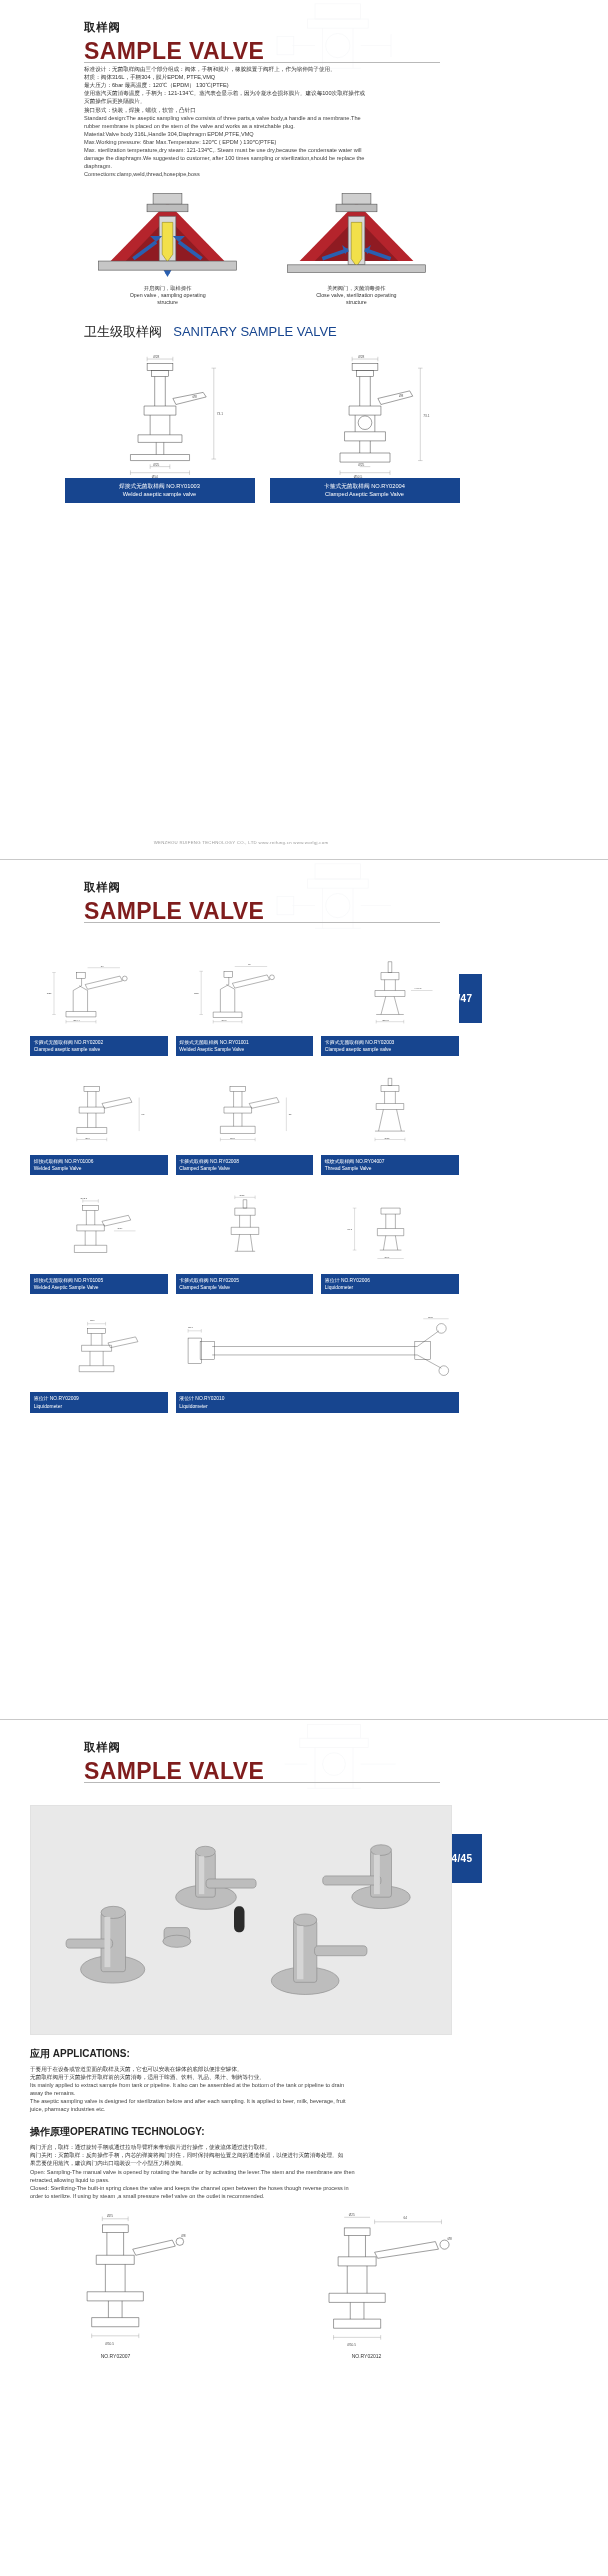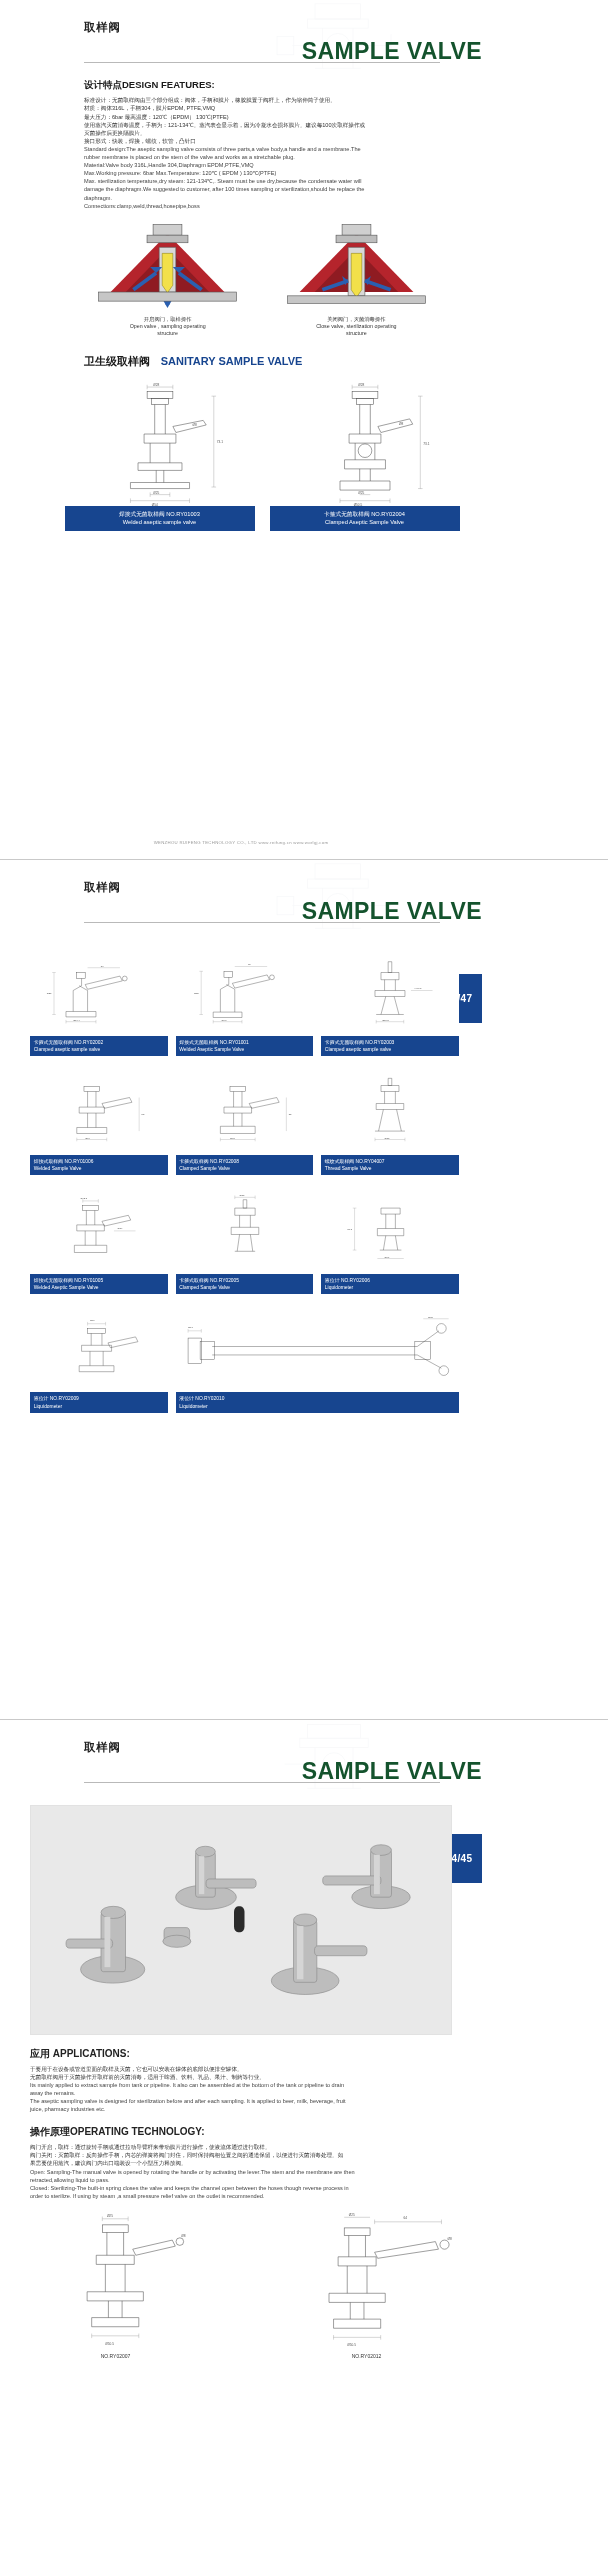--- a/index.html
+++ b/index.html
@@ -6,39 +6,39 @@
   body{width:608px;font-family:"Liberation Sans",sans-serif;color:#222;}
   .page{position:relative;width:482px;background:#ffffff;overflow:hidden;}
   .p1{height:859px;}
   .p2{height:859px;}
   .p3{height:858px;}
   .sep{height:0;border-top:0.8px solid #c9c9c9;}
 
   
   .hdr{position:relative;padding:20px 0 0 84px;}
   .hdr .cn{font-size:11.4px;font-weight:bold;color:#222;letter-spacing:0.8px;}
-  .hdr .en{font-size:23px;font-weight:bold;color:#14532d;letter-spacing:0.4px;margin-top:3px;text-align:right;}
+  .hdr .en{font-size:23px;font-weight:bold;color:#7f1d1d;letter-spacing:0.4px;margin-top:3px;}
   .hdr .rule{position:absolute;left:84px;right:42px;top:62px;border-top:0.8px solid #b9b9b9;}
 
   
   .wm{position:absolute;right:53px;top:0;width:228px;height:76px;opacity:.25;}
 
   .body{padding:0 42px 0 84px;}
   h3.sec{font-size:9.5px;font-weight:bold;color:#1b1b1b;margin:13.7px 0 4.6px;}
   .txt{font-size:5.6px;line-height:1.45;color:#333;}
   .txt .ln{display:block;}
   .txt .en{color:#444;}
 
   
   .figs{position:relative;margin:10.6px 0 0 0;display:flex;gap:13.7px;justify-content:center;}
   .figbox{width:175px;}
   .figimg{height:91px;position:relative;background:#fff;}
   .figcap{margin-top:4.6px;text-align:center;font-size:5.3px;line-height:1.35;color:#333;}
 
-  h4.sub{font-size:11px;font-weight:bold;color:#1b1b1b;margin:16.7px 0 0;}
+  h4.sub{font-size:13px;font-weight:normal;color:#1b1b1b;margin:16.7px 0 0;}
   h4.sub span.en{color:#17458f;margin-left:7.6px;}
 
   .prodrow{display:flex;gap:15px;margin-top:12px;justify-content:center;}
   .prod{width:190px;}
   .proddraw{height:125px;position:relative;}
   .prodbar{background:#17458f;color:#fff;text-align:center;font-size:5.7px;line-height:1.5;padding:3.8px 1.5px;}
   .prodbar .cn{display:block;}
   .prodbar .en{display:block;}
 
   .footer{position:absolute;left:0;right:0;bottom:13.7px;text-align:center;font-size:4.3px;color:#999;letter-spacing:0.3px;}
@@ -83,21 +83,20 @@
     </g>
   </svg>
 
   <div class="hdr">
     <div class="cn">取样阀</div>
     <div class="en">SAMPLE VALVE</div>
     <div class="rule"></div>
   </div>
 
   <div class="body">
-    <h3 class="sec">设计特点DESIGN FEATURES:</h3>
     <div class="txt">
       <span class="ln">标准设计：无菌取样阀由三个部分组成：阀体，手柄和膜片，橡胶膜置于阀杆上，作为缩伸筒子使用。</span>
       <span class="ln">材质：阀体316L，手柄304，膜片EPDM, PTFE,VMQ</span>
       <span class="ln">最大压力：6bar  最高温度：120℃（EPDM） 130℃(PTFE)</span>
       <span class="ln">使用蒸汽灭菌消毒温度，手柄为：121-134℃。蒸汽表会显示着，因为冷凝水会损坏膜片。建议每100次取样操作或</span>
       <span class="ln">灭菌操作后更换隔膜片。</span>
       <span class="ln">接口形式：快装，焊接，螺纹，软管，凸针口</span>
       <span class="ln en">Standard design:The aseptic sampling valve consists of three parts,a valve body,a handle and a membrane.The</span>
       <span class="ln en">rubber membrane is placed on the stem of the valve and works as a stretchable plug.</span>
       <span class="ln en">Material:Valve body 316L,Handle 304,Diaphragm EPDM,PTFE,VMQ</span>

